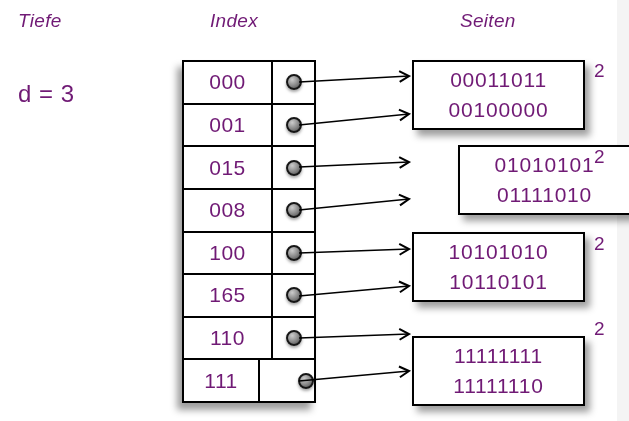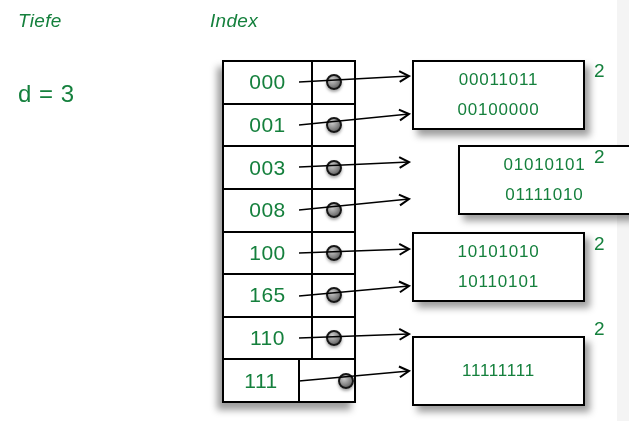--- a/index.html
+++ b/index.html
@@ -1,48 +1,48 @@
 <!DOCTYPE html>
 <html><head>
 <meta charset="utf-8">
 <style>
   html,body{margin:0;padding:0;background:#fff;}
   .stage{
     position:relative;width:629px;height:421px;background:#ffffff;
-    font-family:"Liberation Sans",sans-serif;color:#15803d;overflow:hidden;
+    font-family:"Liberation Sans",sans-serif;color:#701a75;overflow:hidden;
   }
   .right-strip{position:absolute;top:0;left:617px;width:12px;height:421px;background:#f4f4f4;}
   .hdr{position:absolute;top:10px;font-style:italic;font-size:19px;letter-spacing:0.3px;}
   .hdr-tiefe{left:18px;}
   .hdr-index{left:210px;text-align:center;}
   .hdr-seiten{left:460px;}
   .depth-text{position:absolute;left:18px;top:80px;font-size:24px;letter-spacing:0.5px;}
   .index-table{
     position:absolute;left:182px;top:60px;width:134px;height:343px;
     border:2px solid #000;background:#fff;box-sizing:border-box;
     box-shadow:-5px 7px 7px rgba(0,0,0,0.38);
-    display:flex;flex-direction:column;margin-left:40px;
+    display:flex;flex-direction:column;
   }
   .irow{flex:1;display:flex;border-bottom:2px solid #000;min-height:0;}
   .irow:last-child{border-bottom:none;gap:38px;}
   .icell-label{
     width:87px;border-right:2px solid #000;display:flex;align-items:center;
     justify-content:center;font-size:21px;letter-spacing:0.5px;
   }
   .icell-dot{flex:1;display:flex;align-items:center;justify-content:center;}
   .dot{
     width:12px;height:12px;border-radius:50%;border:2px solid #161616;
     background:radial-gradient(circle at 35% 30%, #cccccc 0%, #8d8d8d 50%, #565656 90%);
     box-shadow:0 2px 3px rgba(0,0,0,0.35);
   }
   .page{
     position:absolute;left:412px;width:173px;height:70px;border:2px solid #000;
     background:#fff;box-sizing:border-box;box-shadow:5px 6px 7px rgba(0,0,0,0.38);
     display:flex;flex-direction:column;align-items:center;justify-content:center;
-    font-size:17px;line-height:30px;letter-spacing:0.8px;
+    font-size:21px;line-height:30px;letter-spacing:0.8px;
   }
   .page-1{top:60px;}
   .page-2{top:145px;margin-left:46px;}
   .page-3{top:232px;}
   .page-4{top:336px;}
   .ldepth{position:absolute;left:594px;font-size:19px;line-height:20px;}
   .ldepth-1{top:61px;}
   .ldepth-2{top:147px;}
   .ldepth-3{top:234px;}
   .ldepth-4{top:319px;}
@@ -50,38 +50,39 @@
 </style>
 </head>
 <body>
 
 <div class="stage">
 
   <div class="right-strip"></div>
 
   <div class="hdr hdr-tiefe">Tiefe</div>
   <div class="hdr hdr-index">Index</div>
+  <div class="hdr hdr-seiten">Seiten</div>
 
   <div class="depth-text">d = 3</div>
 
   <div class="index-table">
     <div class="irow">
       <div class="icell-label">000</div>
       <div class="icell-dot">
           <span class="dot"></span>
         </div>
     </div>
     <div class="irow">
       <div class="icell-label">001</div>
       <div class="icell-dot">
           <span class="dot"></span>
         </div>
     </div>
     <div class="irow">
-      <div class="icell-label">003</div>
+      <div class="icell-label">015</div>
       <div class="icell-dot">
           <span class="dot"></span>
         </div>
     </div>
     <div class="irow">
       <div class="icell-label">008</div>
       <div class="icell-dot">
           <span class="dot"></span>
         </div>
     </div>
@@ -118,20 +119,21 @@
   <div class="page page-2">
     <div>01010101</div>
     <div>01111010</div>
   </div>
   <div class="page page-3">
     <div>10101010</div>
     <div>10110101</div>
   </div>
   <div class="page page-4">
     <div>11111111</div>
+    <div>11111110</div>
   </div>
 
   <div class="ldepth ldepth-1">2</div>
   <div class="ldepth ldepth-2">2</div>
   <div class="ldepth ldepth-3">2</div>
   <div class="ldepth ldepth-4">2</div>
 
   <svg class="arrow-layer" width="629" height="421" viewBox="0 0 629 421" xmlns="http://www.w3.org/2000/svg">
     <defs>
       <marker id="ah" viewBox="0 0 12 12" refX="10" refY="6" markerWidth="9" markerHeight="9" orient="auto">

